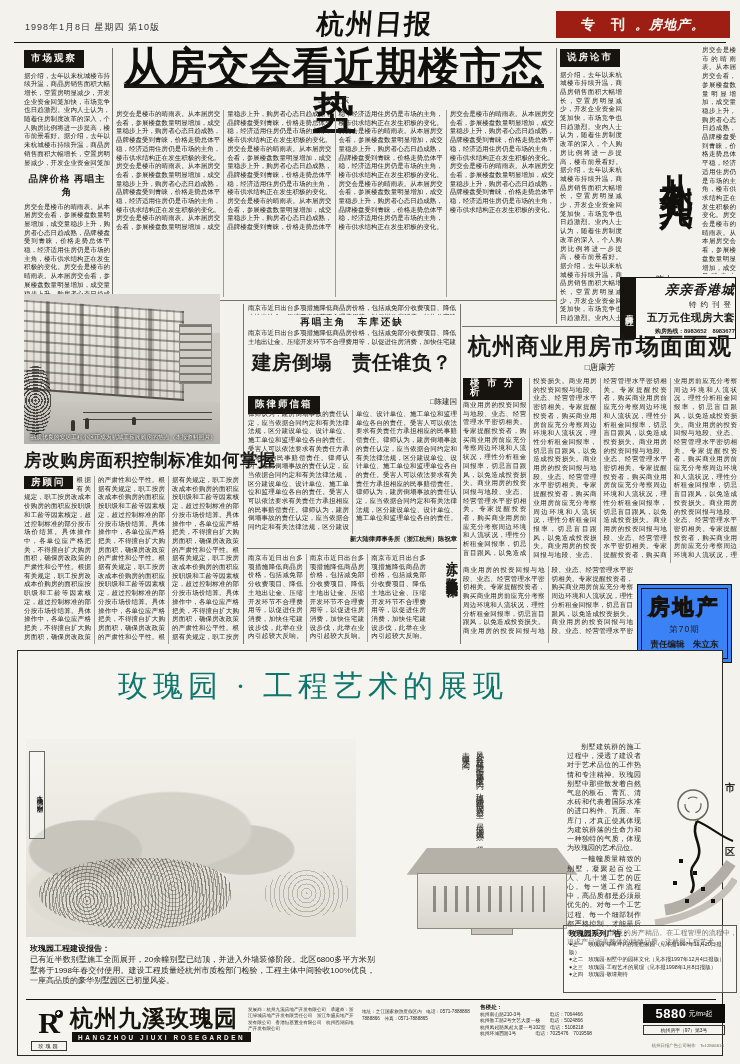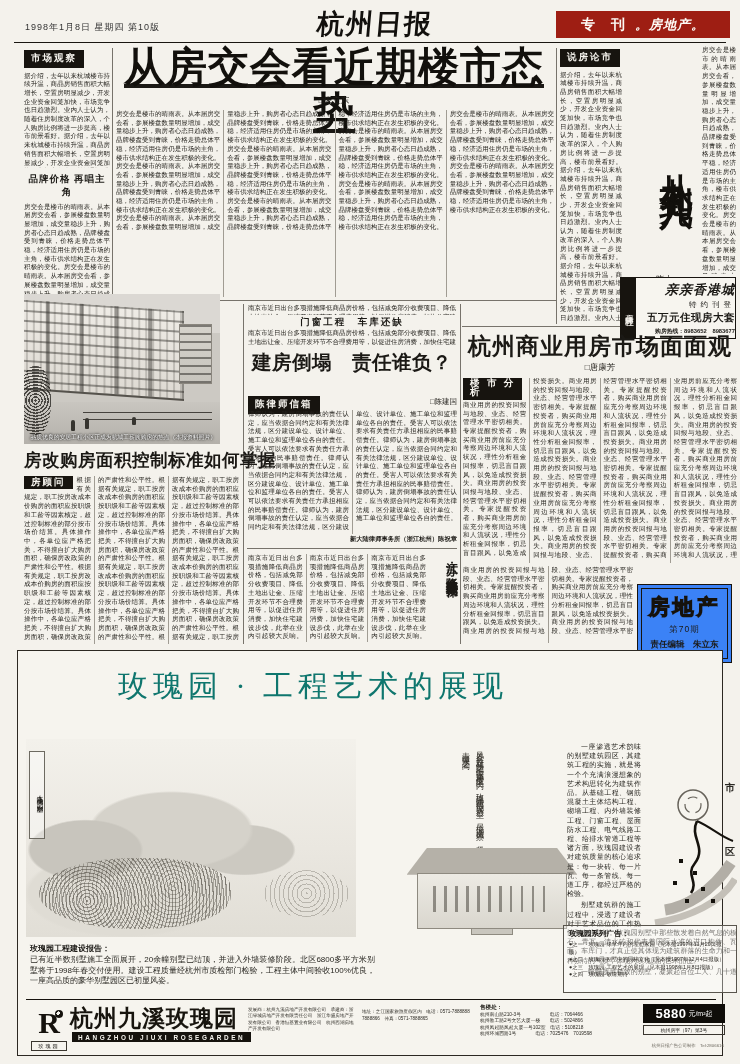--- a/index.html
+++ b/index.html
@@ -274,21 +274,21 @@
     <div class="fig" id="fig3"></div>
     <div id="ph-cap">品质优良的安居工程小区正成为杭城工薪族购房的热点（本报资料照片）</div>
   </div>
 
   <div class="abs" id="fg-hl">房改购房面积控制标准如何掌握</div>
   <div class="abs filler cols3" id="fg-body">
     <span class="label-box inline-label">房顾问</span><span>根据有关规定，职工按房改成本价购房的面积应按职级和工龄等因素核定，超过控制标准的部分按市场价结算。具体操作中，各单位应严格把关，不得擅自扩大购房面积，确保房改政策的严肃性和公平性。根据有关规定，职工按房改成本价购房的面积应按职级和工龄等因素核定，超过控制标准的部分按市场价结算。具体操作中，各单位应严格把关，不得擅自扩大购房面积，确保房改政策的严肃性和公平性。根据有关规定，职工按房改成本价购房的面积应按职级和工龄等因素核定，超过控制标准的部分按市场价结算。具体操作中，各单位应严格把关，不得擅自扩大购房面积，确保房改政策的严肃性和公平性。根据有关规定，职工按房改成本价购房的面积应按职级和工龄等因素核定，超过控制标准的部分按市场价结算。具体操作中，各单位应严格把关，不得擅自扩大购房面积，确保房改政策的严肃性和公平性。根据有关规定，职工按房改成本价购房的面积应按职级和工龄等因素核定，超过控制标准的部分按市场价结算。具体操作中，各单位应严格把关，不得擅自扩大购房面积，确保房改政策的严肃性和公平性。根据有关规定，职工按房改成本价购房的面积应按职级和工龄等因素核定，超过控制标准的部分按市场价结算。具体操作中，各单位应严格把关，不得擅自扩大购房面积，确保房改政策的严肃性和公平性。根据有关规定，职工按房改成本价购房的面积应按职级和工龄等因素核定，超过控制标准的部分按市场价结算。具体操作中，各单位应严格把关，不得擅自扩大购房面积，确保房改政策的严肃性和公平性。</span>
   </div>
 
   <div class="abs filler" id="mid-pre">南京市近日出台多项措施降低商品房价格，包括减免部分收费项目、降低土地出让金、压缩开发环节不合理费用等，以促进住房消费，加快住宅建设步伐，此举在业内引起较大反响。</div>
-  <div class="abs" id="mid-sub">门窗工程　车库还缺</div>
+  <div class="abs" id="mid-sub">再唱主角　车库还缺</div>
   <div class="abs filler" id="mid-pre2">南京市近日出台多项措施降低商品房价格，包括减免部分收费项目、降低土地出让金、压缩开发环节不合理费用等，以促进住房消费，加快住宅建设步伐，此举在业内引起较大反响。</div>
   <div class="abs" id="law-hl">建房倒塌　责任谁负？</div>
   <div class="abs" id="law-meta">
     <span class="label-box">陈律师信箱</span>
     <span id="law-byline">□陈建国</span>
   </div>
   <div class="abs filler cols2" id="law-body">律师认为，建房倒塌事故的责任认定，应当依据合同约定和有关法律法规，区分建设单位、设计单位、施工单位和监理单位各自的责任。受害人可以依法要求有关责任方承担相应的民事赔偿责任。律师认为，建房倒塌事故的责任认定，应当依据合同约定和有关法律法规，区分建设单位、设计单位、施工单位和监理单位各自的责任。受害人可以依法要求有关责任方承担相应的民事赔偿责任。律师认为，建房倒塌事故的责任认定，应当依据合同约定和有关法律法规，区分建设单位、设计单位、施工单位和监理单位各自的责任。受害人可以依法要求有关责任方承担相应的民事赔偿责任。律师认为，建房倒塌事故的责任认定，应当依据合同约定和有关法律法规，区分建设单位、设计单位、施工单位和监理单位各自的责任。受害人可以依法要求有关责任方承担相应的民事赔偿责任。律师认为，建房倒塌事故的责任认定，应当依据合同约定和有关法律法规，区分建设单位、设计单位、施工单位和监理单位各自的责任。受害人可以依法要求有关责任方承担相应的民事赔偿责任。</div>
   <div class="abs" id="law-sig">新大陆律师事务所（浙江杭州）陈祝章</div>
   <div class="abs filler cols3" id="js-body">南京市近日出台多项措施降低商品房价格，包括减免部分收费项目、降低土地出让金、压缩开发环节不合理费用等，以促进住房消费，加快住宅建设步伐，此举在业内引起较大反响。南京市近日出台多项措施降低商品房价格，包括减免部分收费项目、降低土地出让金、压缩开发环节不合理费用等，以促进住房消费，加快住宅建设步伐，此举在业内引起较大反响。南京市近日出台多项措施降低商品房价格，包括减免部分收费项目、降低土地出让金、压缩开发环节不合理费用等，以促进住房消费，加快住宅建设步伐，此举在业内引起较大反响。南京市近日出台多项措施降低商品房价格，包括减免部分收费项目、降低土地出让金、压缩开发环节不合理费用等，以促进住房消费，加快住宅建设步伐，此举在业内引起较大反响。</div>
   <div class="abs vert" id="js-hl">江苏：降低房价采取大动作</div>
@@ -339,21 +339,20 @@
           <rect x="34" y="84" width="4" height="4" fill="#15120d"></rect>
           <rect x="48" y="96" width="4" height="4" fill="#15120d"></rect>
           <rect x="28" y="106" width="4" height="4" fill="#15120d"></rect>
           <rect x="56" y="112" width="4" height="4" fill="#15120d"></rect>
           <rect x="66" y="124" width="4" height="4" fill="#15120d"></rect>
           <rect x="40" y="124" width="4" height="4" fill="#15120d"></rect>
         </svg>
         <span class="map-city">市</span>
         <span class="map-dist">区</span>
       </div>
-      <p>一座渗透艺术韵味的别墅建筑园区，其建筑工程的实施，就是将一个个充满浪漫想象的艺术构思转化为建筑作品。从基础工程、钢筋混凝土主体结构工程、砌墙工程、内外墙装修工程、门窗工程、屋面防水工程、电气线路工程、给排水管道工程等诸方面，玫瑰园建设者对建筑质量的核心追求是：每一块砖、每一片瓦、每一条管线、每一道工序，都经过严格的检验。</p>
       <p>别墅建筑群的施工过程中，浸透了建设者对于艺术品位的工作热情和专注精神。玫瑰园别墅中那些散发着自然气息的板石、青瓦、清水砖和代表着国际水准的进口构件、瓦面、车库门，才真正使其体现为建筑群落的生命力和一种独特的气质，体现为玫瑰园的艺术品位。</p>
       <p>一幢幢质量精致的别墅，凝聚起百位工人、几十道工艺的匠心。每一道工作流程中，高品质都是必须最优先的。对每一个工艺过程、每一个细部制作都严格控制，才能最后奉献给住户们满意的房产精品。在工程管理的流程中，追求产品完美整体的精致品质，这就是工程艺术。</p>
     </div>
 
     <div class="abs" id="r-series">
       <div id="r-series-title">玫瑰园系列广告：</div>
       <div class="series-line">●之一　玫瑰园·绿草坪内的理想家园（见本报1997年11月20日报版）</div>
       <div class="series-line">●之二　玫瑰园·别墅中的园林文化（见本报1997年12月4日报版）</div>
       <div class="series-line">●之三　玫瑰园·工程艺术的展现（见本报1998年1月8日报版）</div>
       <div class="series-line">●之四　玫瑰园·敬请期待</div>

